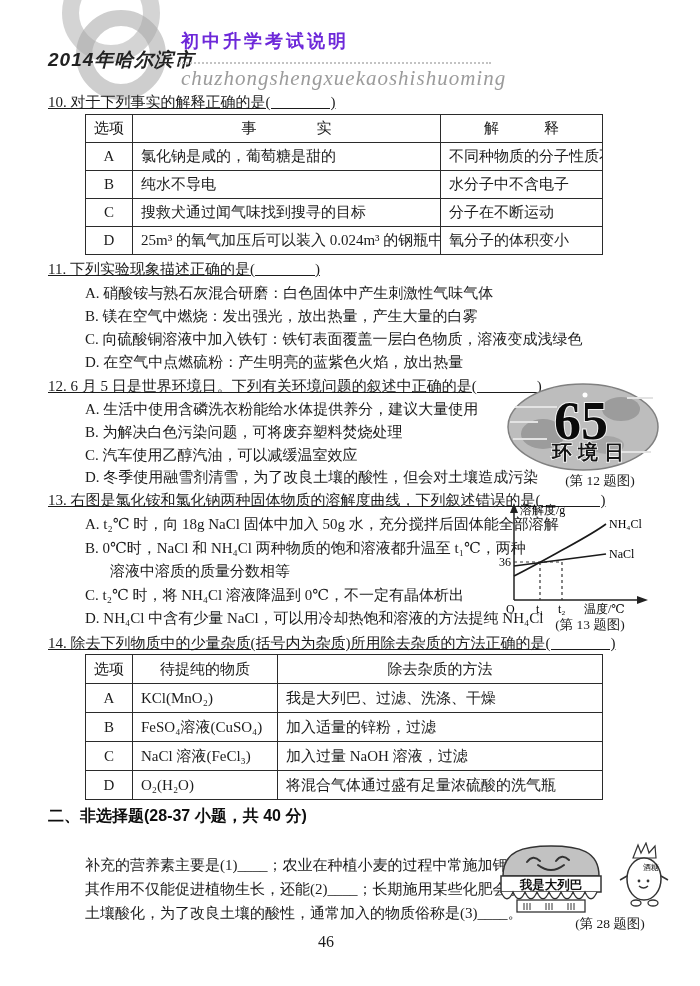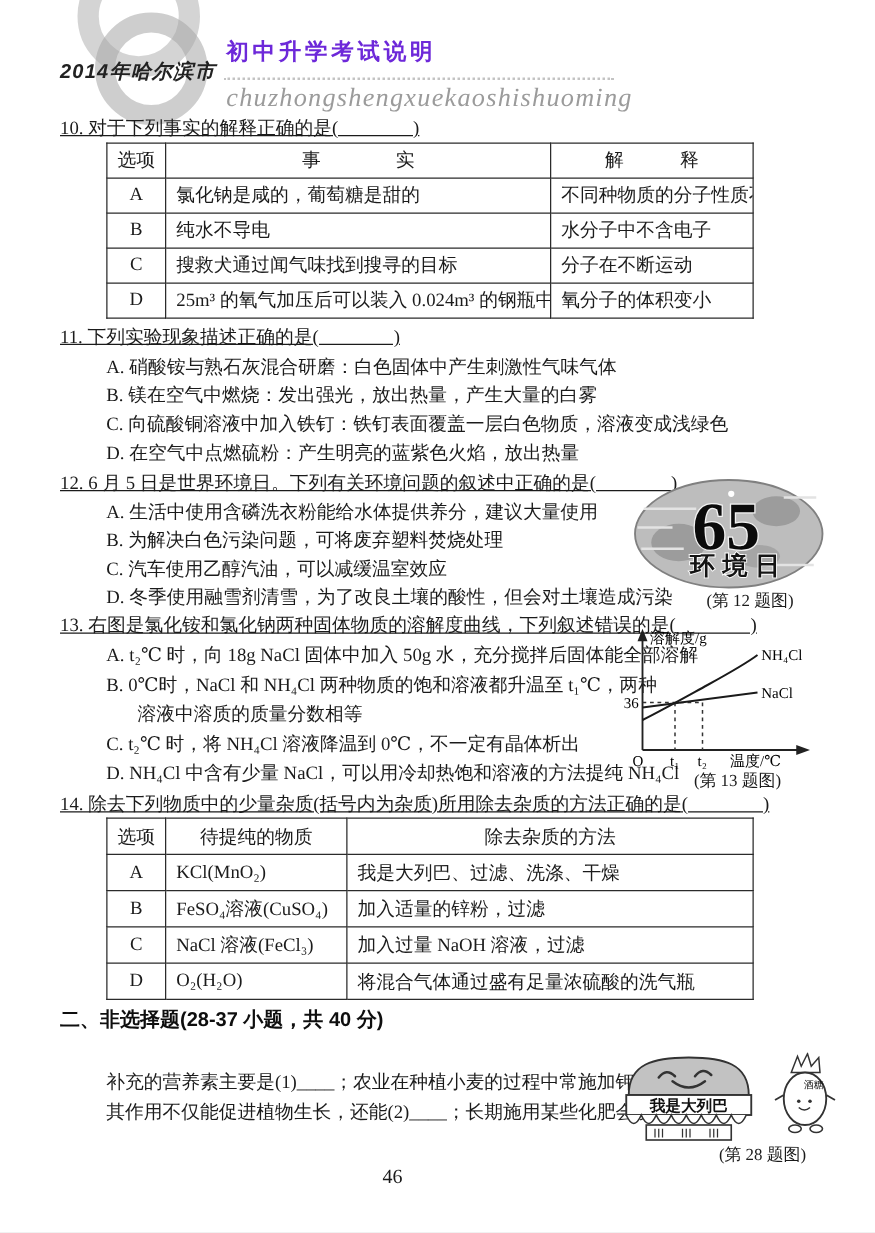--- a/index.html
+++ b/index.html
@@ -9,21 +9,21 @@
     font-family:"Liberation Serif","DejaVu Serif",serif;
     color:#1b1b1b; font-size:15px;
   }
   .abs { position:absolute; white-space:nowrap; }
   
   .ring { position:absolute; border-radius:50%; }
   .ring.r1 { left:62px; top:-36px; width:64px; height:64px; border:17px solid rgba(176,176,176,.55); }
   .ring.r2 { left:76px; top:10px;  width:58px; height:58px; border:16px solid rgba(166,166,166,.55); }
   .edition {
     left:48px; top:47px; font-family:"Liberation Sans","DejaVu Sans",sans-serif;
-    font-weight:bold; font-style:italic; font-size:16px; color:#222; letter-spacing:1px;
+    font-weight:bold; font-style:italic; font-size:19px; color:#222; letter-spacing:1px;
   }
   .head-title {
     left:181px; top:29px; font-family:"Liberation Sans","DejaVu Sans",sans-serif;
     font-weight:bold; font-size:18px; letter-spacing:3px; color:#6d28d9;
   }
   .head-dotted { left:179px; top:62px; width:312px; height:0; border-top:2px dotted #c3c3c3; }
   .pinyin {
     left:181px; top:66px; font-style:italic; font-size:21px; color:#9b9b9b; letter-spacing:1px;
   }
   
@@ -36,21 +36,21 @@
   .qtable th { text-align:center; }
   .qtable td.c { text-align:center; }
   #table10 { top:114px; } #table10 td, #table10 th { height:23px; }
   #table14 { top:654px; } #table14 td, #table14 th { height:24px; }
   
   .sec-heading {
     left:48px; top:806px; font-family:"Liberation Sans","DejaVu Sans",sans-serif;
     font-weight:bold; font-size:16px; color:#0e0e0e;
   }
   .caption { font-size:13.5px; text-align:center; }
-  .pageno { left:0; top:933px; width:628px; text-align:center; font-size:16px; }
+  .pageno { left:0; top:933px; width:628px; text-align:center; font-size:16px;padding-left:12px; }
   svg text { font-family:"Liberation Serif","DejaVu Serif",serif; }
 </style>
 </head>
 <body>
 
 <div class="page">
 
   <div>
     <span>
       <span class="ring r1"></span><span class="ring r2"></span>
@@ -194,20 +194,21 @@
       <td>O₂(H₂O)</td>
       <td>将混合气体通过盛有足量浓硫酸的洗气瓶</td>
     </tr>
   </tbody>
     </table>
 
   <div class="abs sec-heading">二、非选择题(28-37 小题，共 40 分)</div>
 
   <div class="abs opt" style="top:856px">补充的营养素主要是(1)____；农业在种植小麦的过程中常施加钾肥</div>
   <div class="abs opt" style="top:880px">其作用不仅能促进植物生长，还能(2)____；长期施用某些化肥会使</div>
+  <div class="abs opt" style="top:904px">土壤酸化，为了改良土壤的酸性，通常加入的物质俗称是(3)____。</div>
 
   <svg class="abs" style="left:493px; top:842px" width="182" height="74" viewBox="0 0 182 74">
 
     <path d="M10,34 C10,9 30,4 58,4 C86,4 106,9 106,34 Z" fill="#c2c2c2" stroke="#333" stroke-width="1.5"></path>
     <g fill="none" stroke="#333" stroke-width="2" stroke-linecap="round">
       <path d="M34,20 q6,-8 13,-1"></path>
       <path d="M63,19 q6,-8 13,-1"></path>
       <path d="M45,23 q13,10 26,0"></path>
     </g>
 

